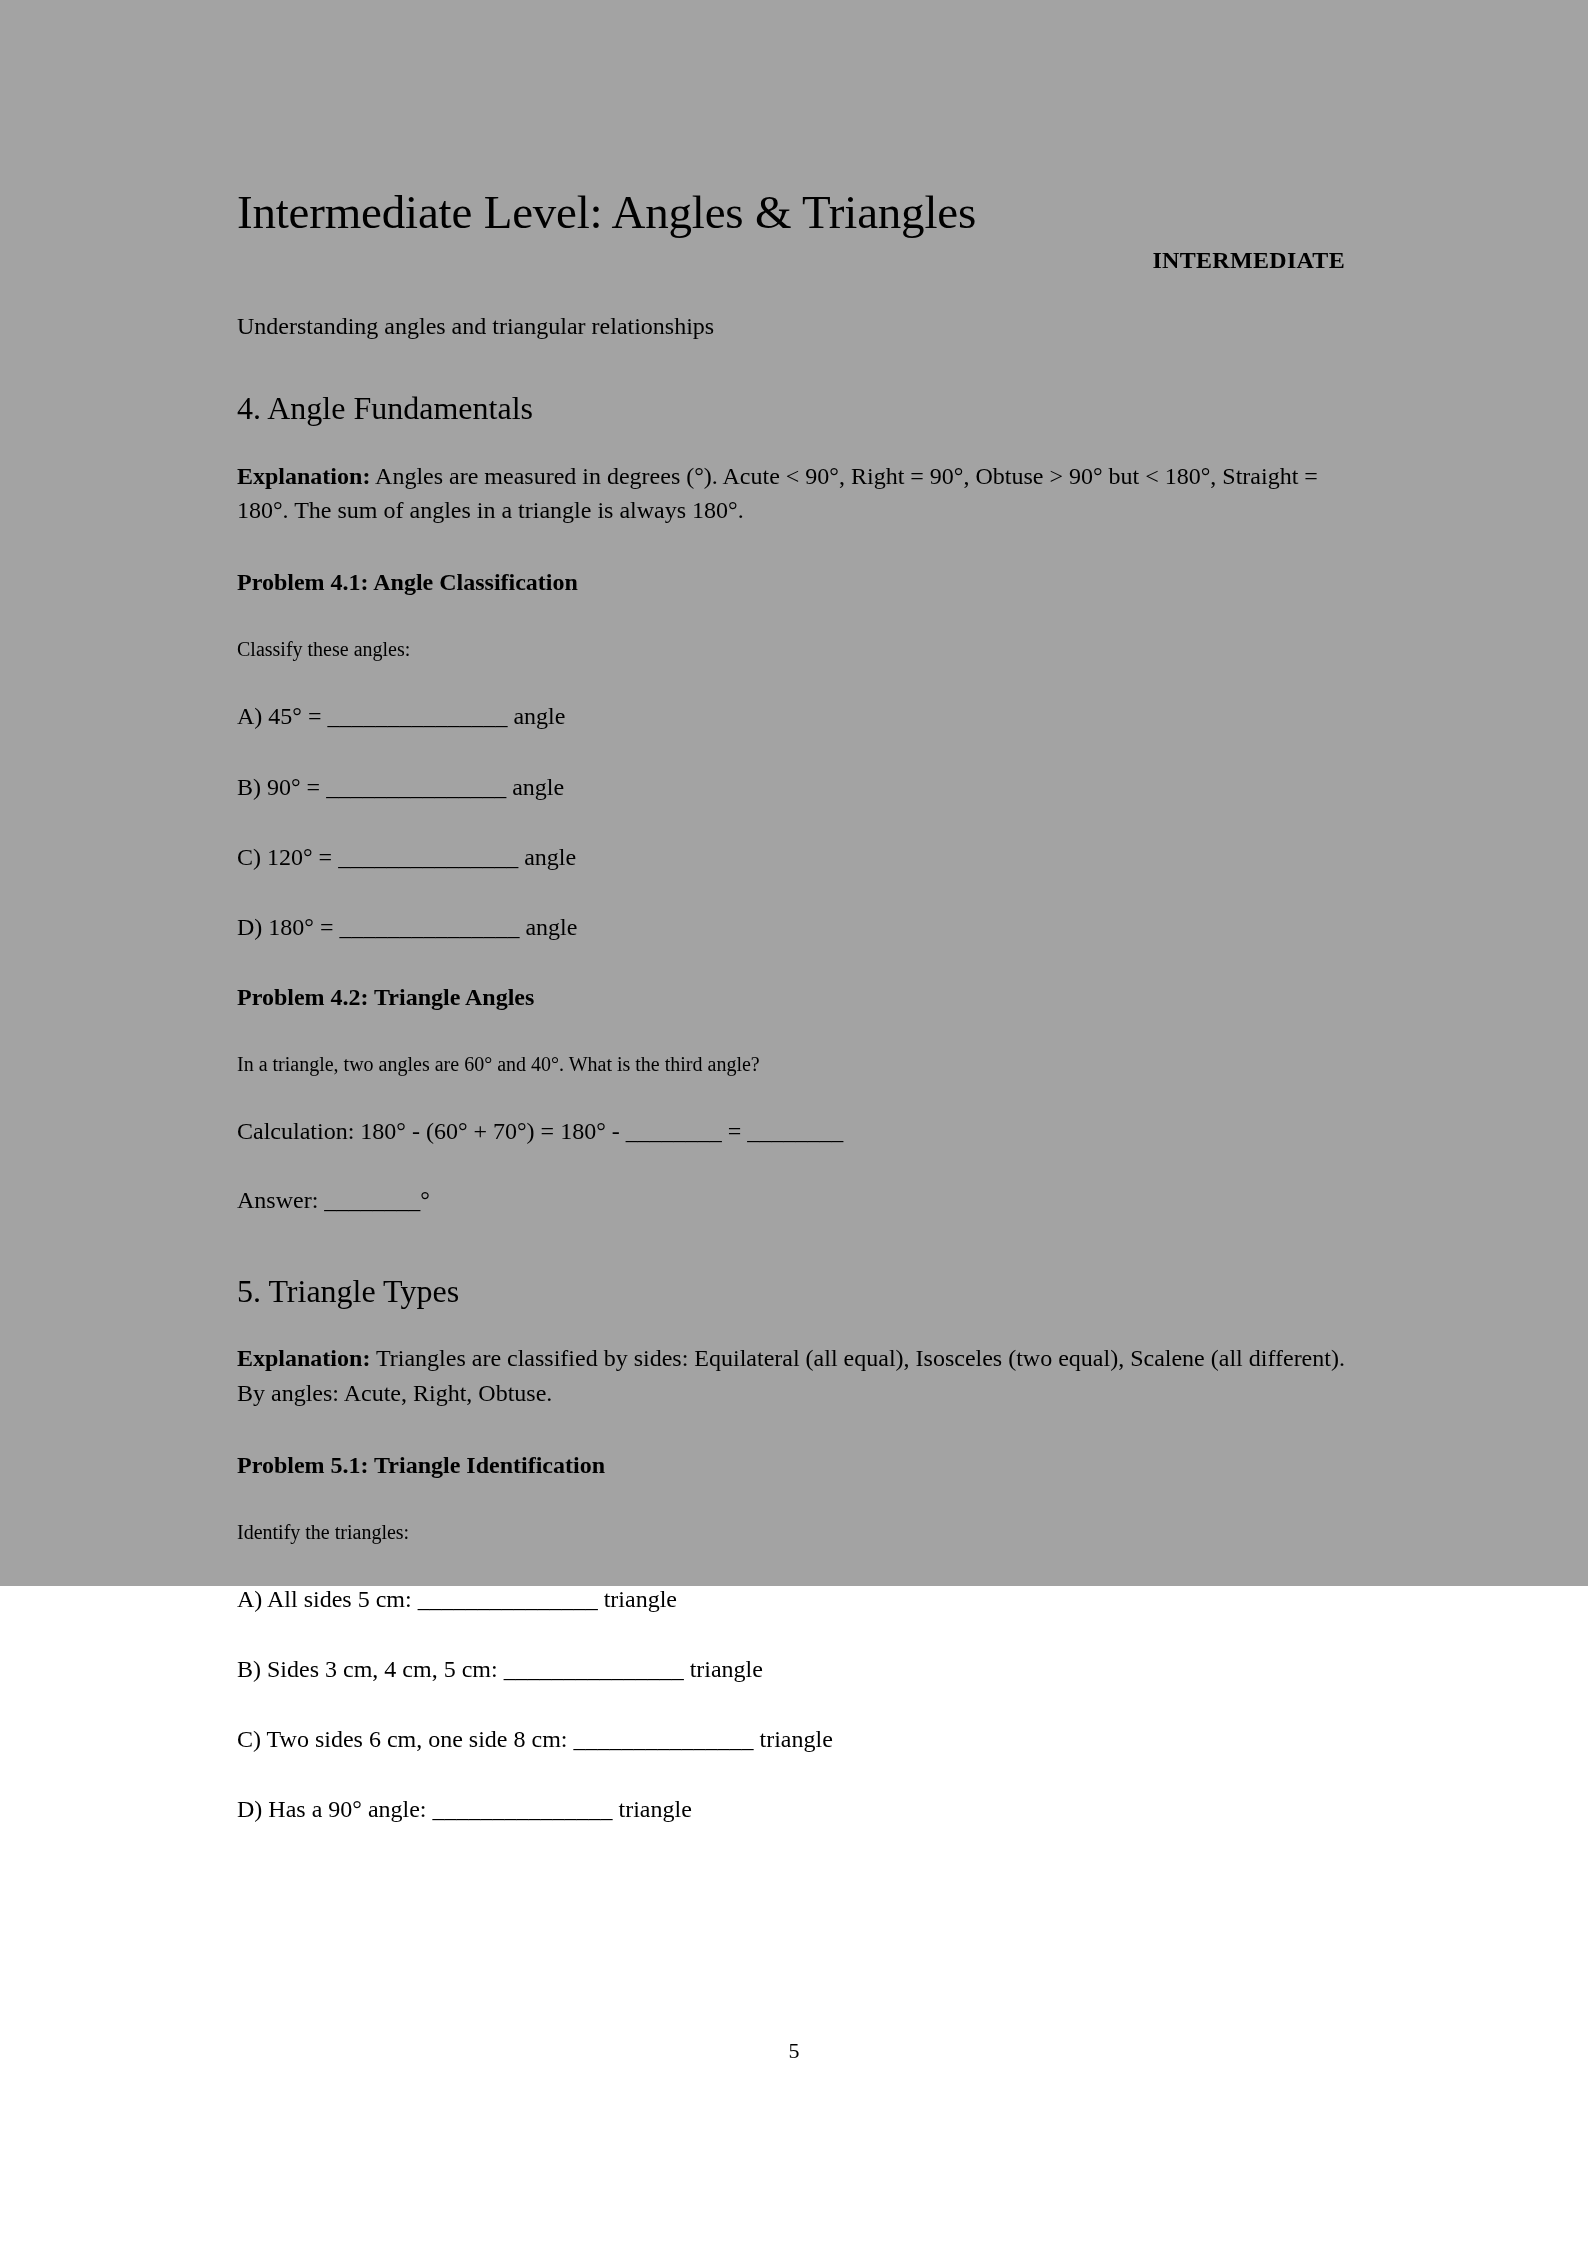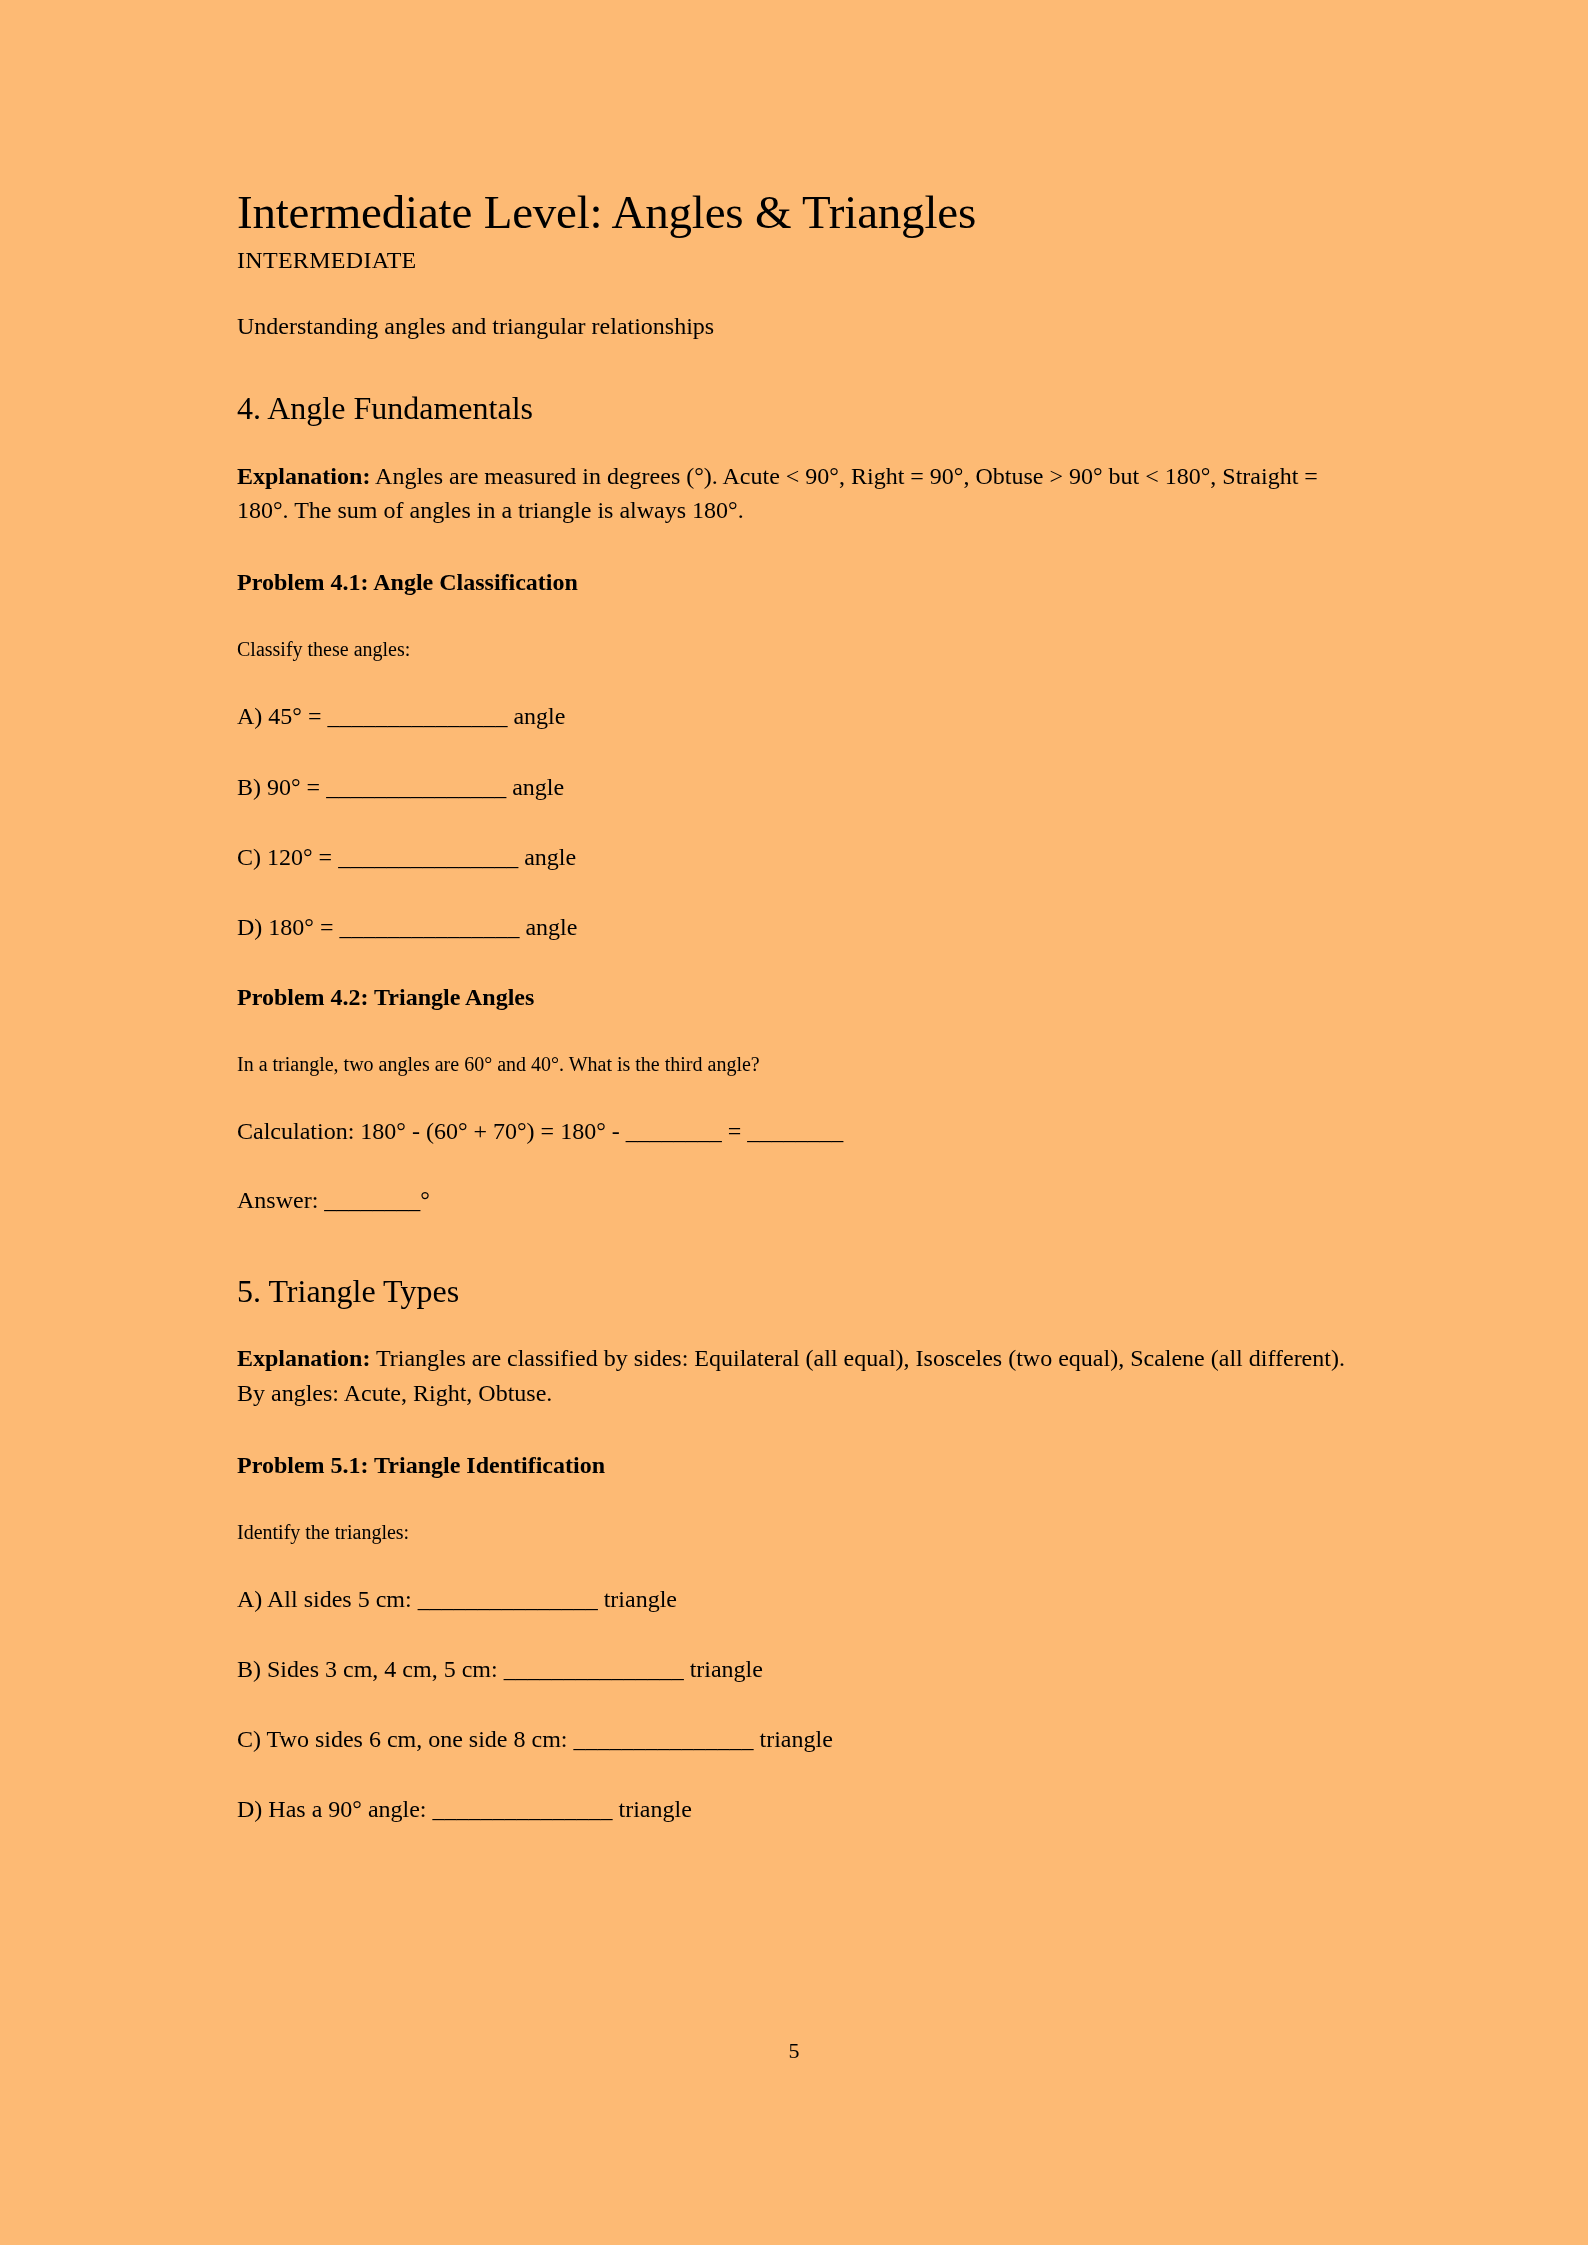--- a/index.html
+++ b/index.html
@@ -11,40 +11,41 @@
     width: 1588px;
     height: 2245px;
     font-family: "Liberation Serif", "DejaVu Serif", serif;
     color: #000000;
     -webkit-font-smoothing: antialiased;
   }
 
   .page {
     position: relative;
     width: 1588px;
-    height: 2245px;
+    height: 1586px;
     box-sizing: border-box;
     padding: 186px 243px 0 237px;
-    background: #fdba74;
+    background: #a3a3a3;
   }
 
   .doc-title {
     font-size: 47px;
     font-weight: 400;
     line-height: 1.12;
     margin: 0 0 6px 0;
     letter-spacing: -0.2px;
   }
 
   .level-label {
     font-size: 24px;
-    font-weight: normal;
+    font-weight: bold;
     line-height: 1.3;
     margin: 0 0 34px 0;
     letter-spacing: 0.3px;
+    text-align: right;
   }
 
   .subtitle {
     font-size: 24px;
     line-height: 1.35;
     margin: 0 0 48px 0;
   }
 
   .section-heading {
     font-size: 32px;

